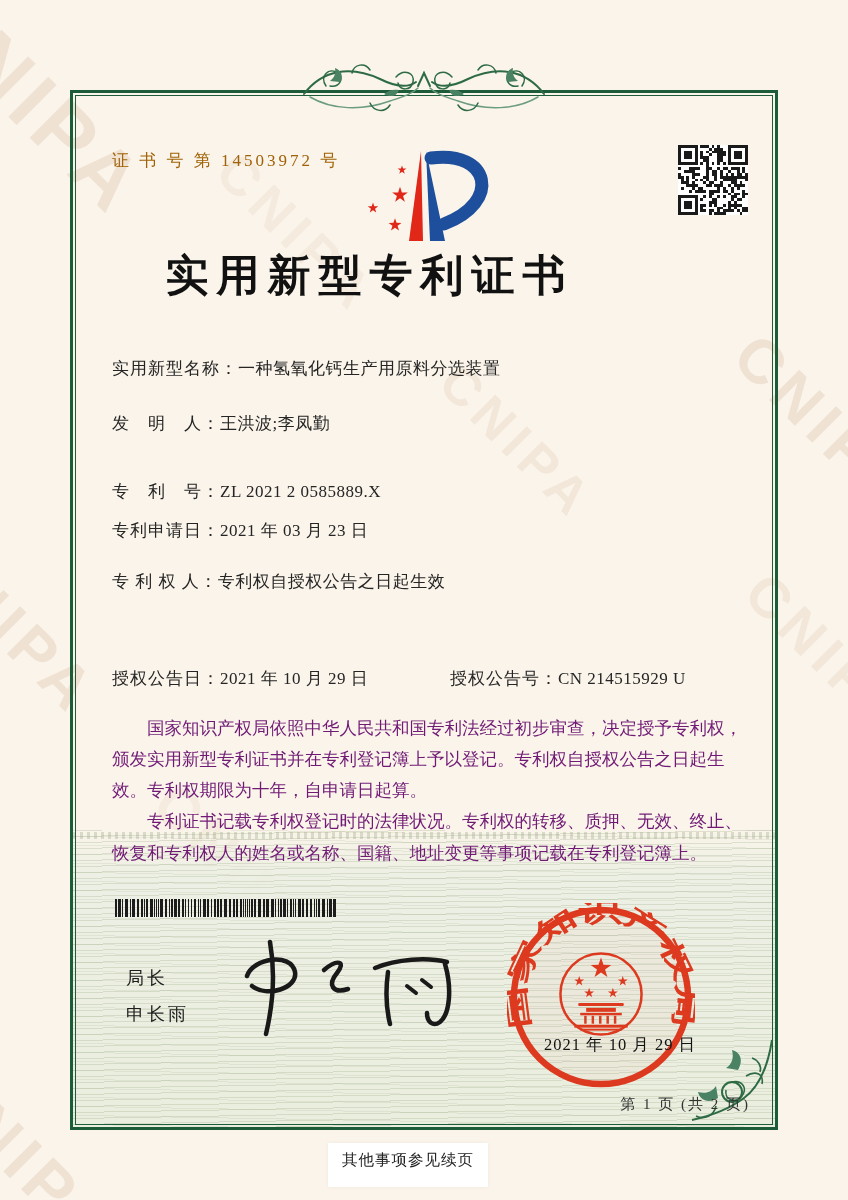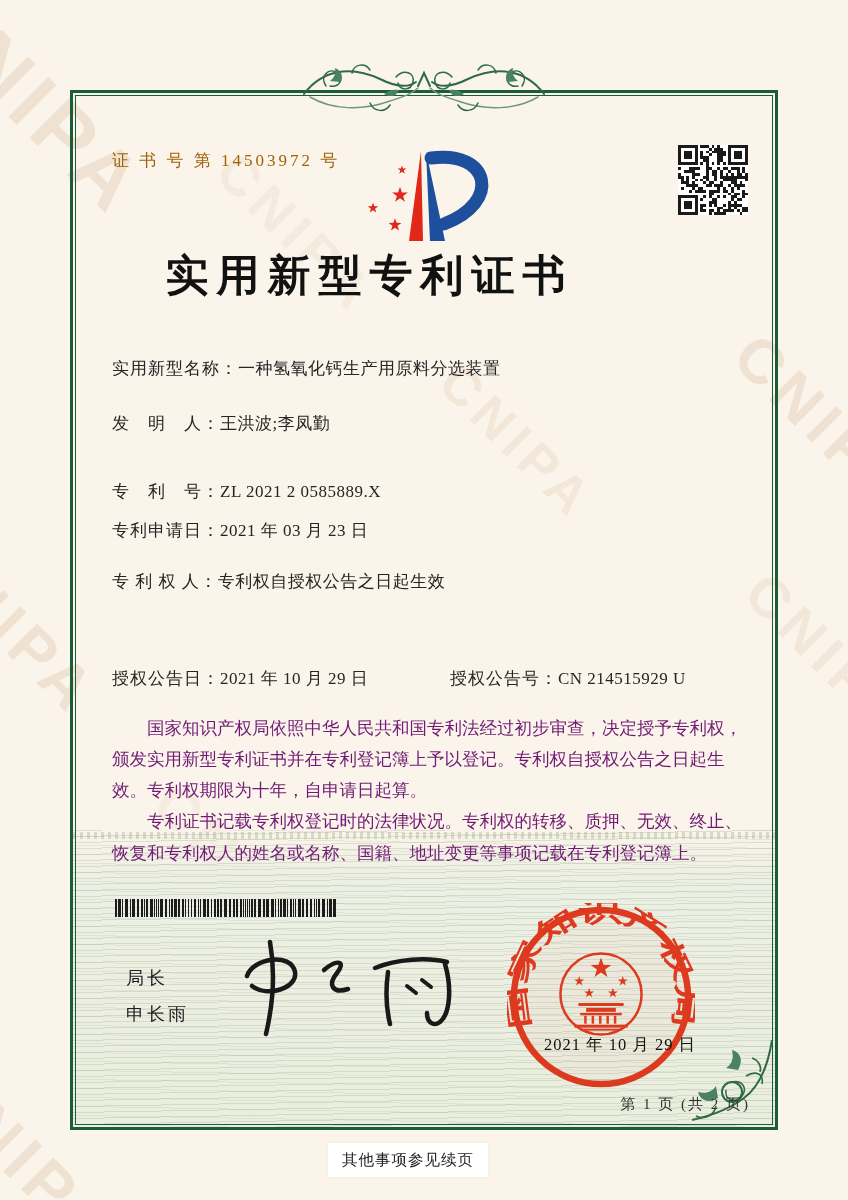--- a/index.html
+++ b/index.html
@@ -24,21 +24,21 @@
       letter-spacing:8px;color:#111;}
   .frow{left:112px;font-size:17px;white-space:nowrap;color:#252525;}
   .frow .flabel{letter-spacing:1px;}
   .frow .fvalue{letter-spacing:0.5px;}
   .paras{left:112px;top:713px;width:633px;font-size:17.5px;line-height:1.78;color:#701a75;}
   .paras p{margin:0;text-indent:2em;}
   .sigtxt{font-family:Liberation Serif, serif;font-size:18px;letter-spacing:3px;color:#1d1d1d;text-align:center;}
   .sealdate{left:520px;top:1034px;width:200px;text-align:center;font-size:16.5px;letter-spacing:1px;
       color:#121212;z-index:7;}
   .pageinfo{left:70px;width:680px;top:1095px;text-align:right;font-size:15px;letter-spacing:2px;color:#333;}
-  .contnote{left:328px;top:1143px;width:160px;height:34px;background:#ffffff;text-align:center;
+  .contnote{left:328px;top:1143px;width:160px;height:44px;background:#ffffff;text-align:center;
       font-size:15.5px;line-height:34px;letter-spacing:1px;color:#222;box-shadow:0 0 4px rgba(0,0,0,0.05);}
   .qrwrap{left:678px;top:145px;width:70px;height:70px;background:#fff;padding:0;z-index:5;}
   .z5{z-index:5;} .z6{z-index:6;} .z3{z-index:3;} .z2{z-index:2;} .z1{z-index:1;}
 </style>
 </head>
 <body>
 
 <div class="page">
 
   <svg width="0" height="0" style="position:absolute" aria-hidden="true">

